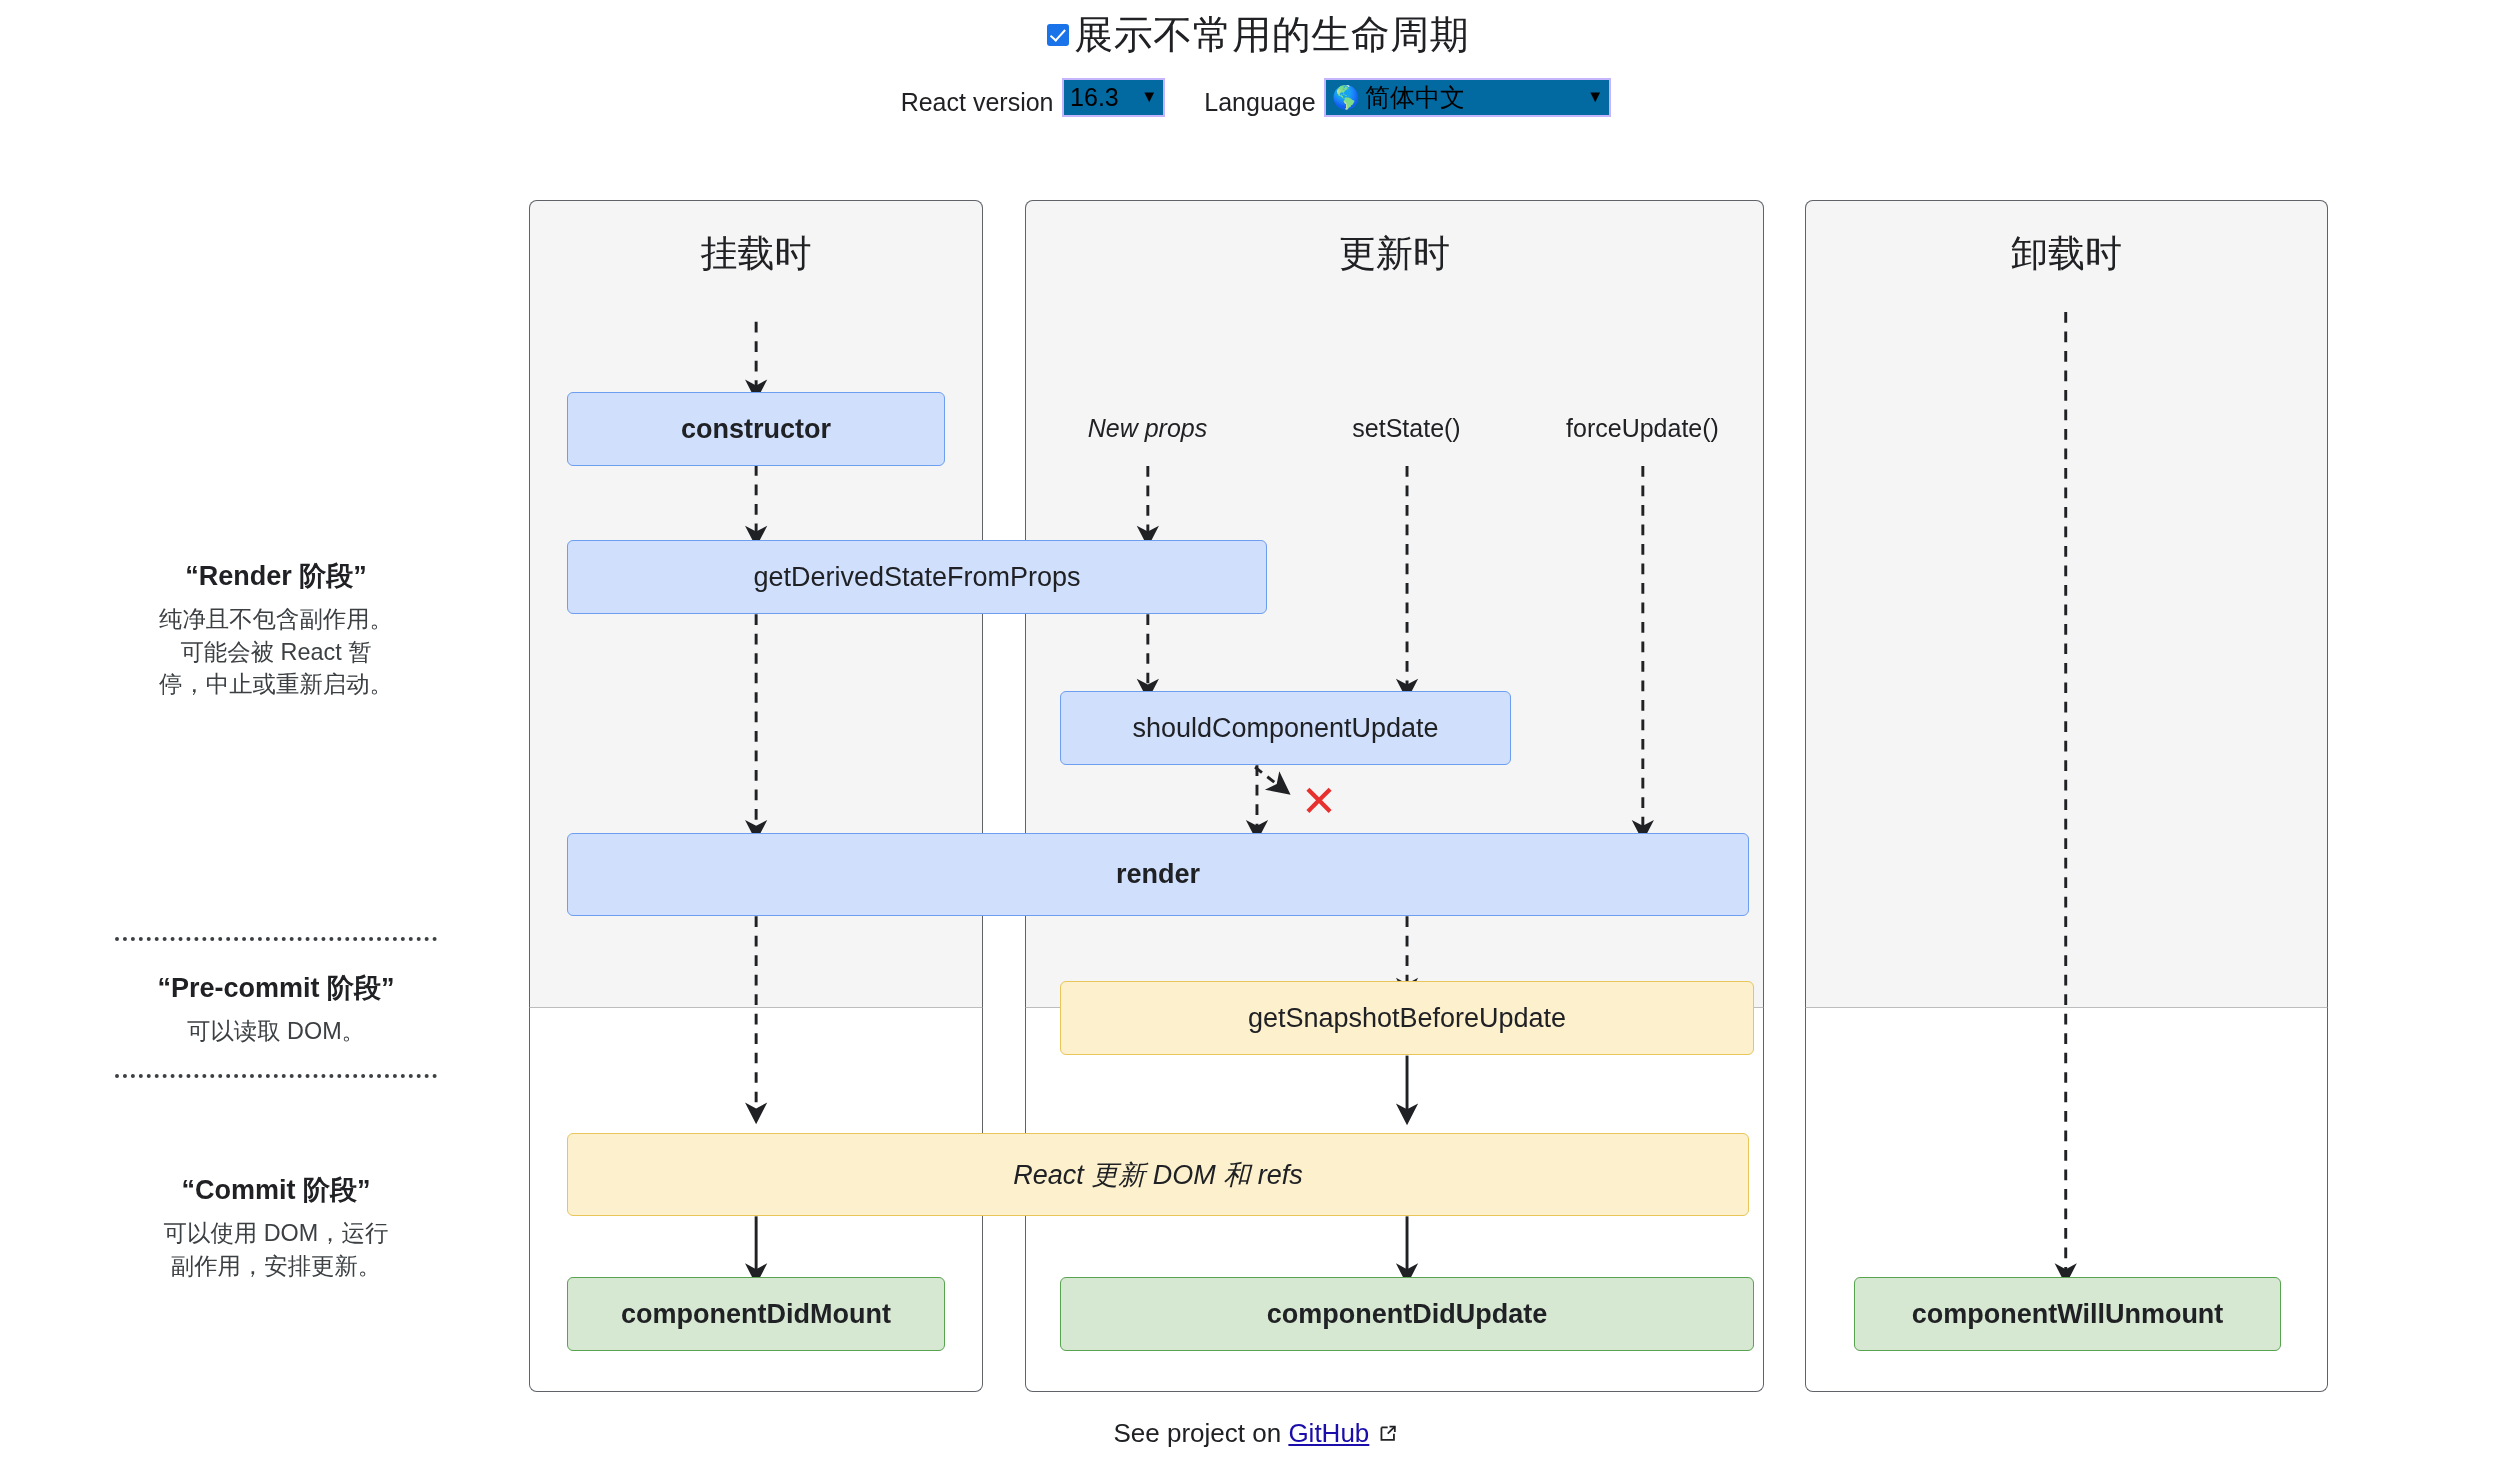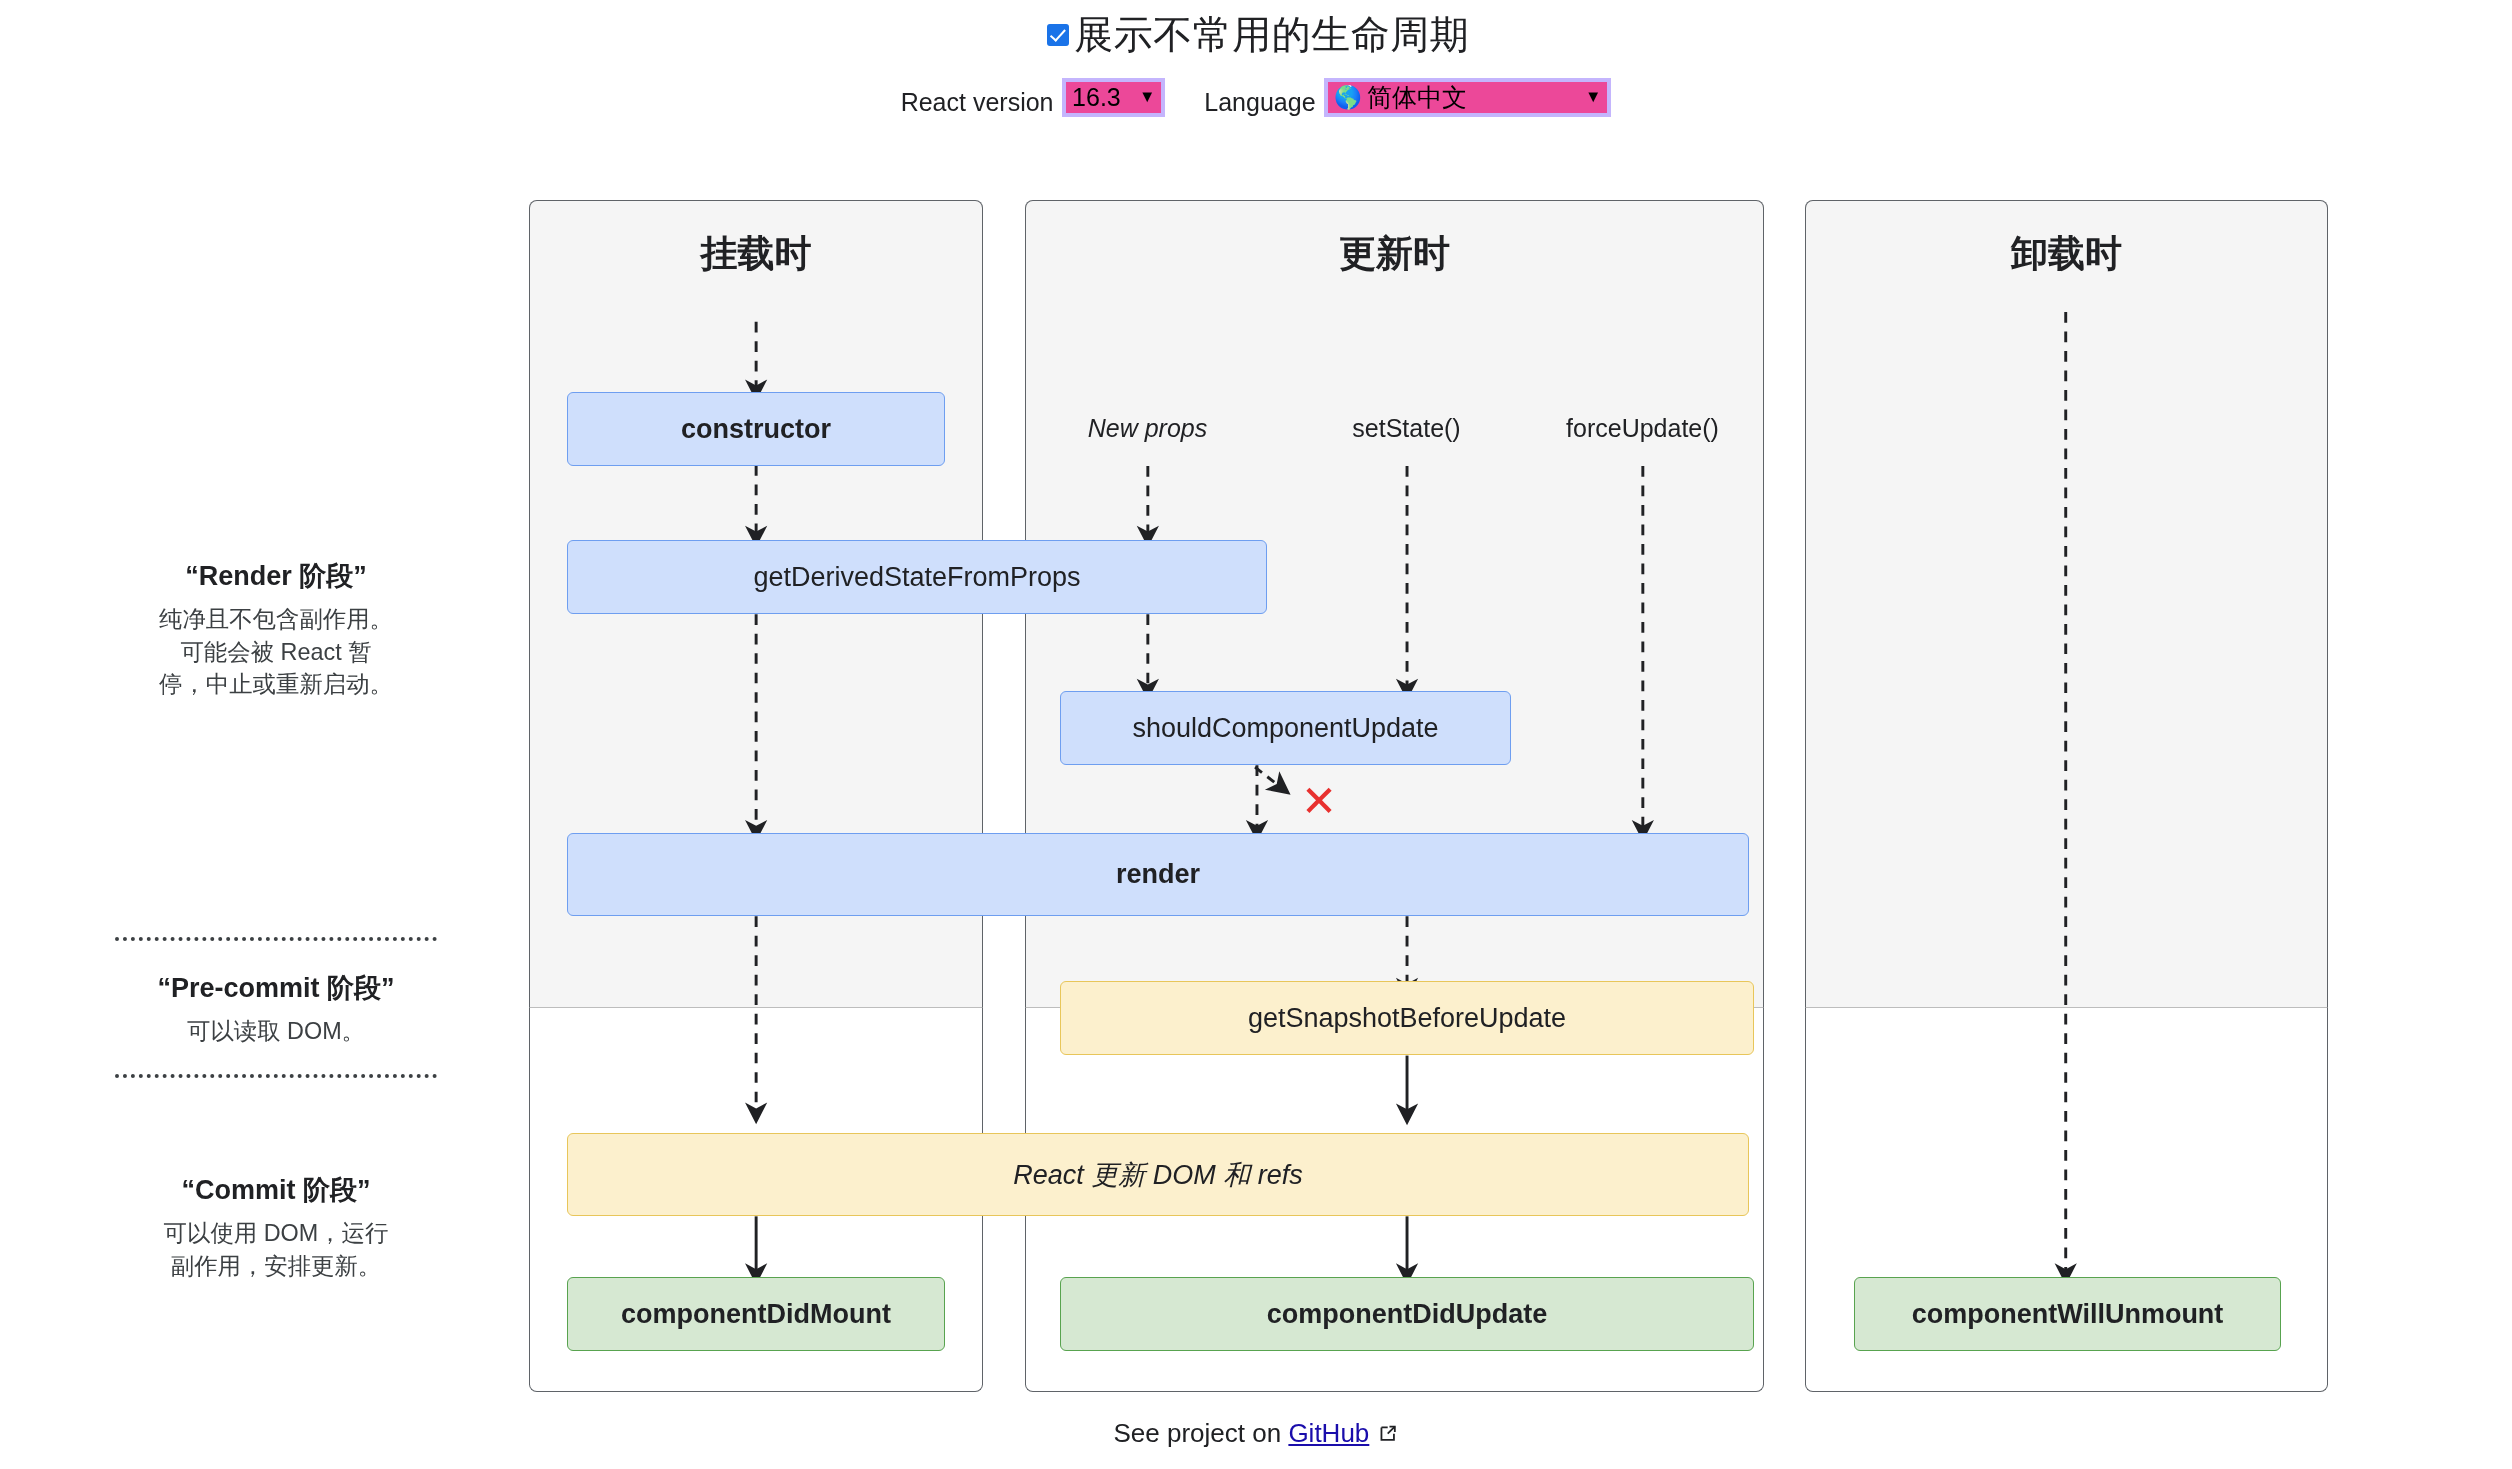--- a/index.html
+++ b/index.html
@@ -20,21 +20,21 @@
     background:#1a73e8;border-radius:2.9px;position:relative;cursor:pointer;flex:0 0 auto;
   }
   .title-row .cb::after{
     content:"";position:absolute;left:6.8px;top:1.9px;width:5.8px;height:12.7px;
     border:solid #fff;border-width:0 2.9px 2.9px 0;transform:rotate(42deg);
   }
   .title-text{font-size:39px;line-height:1.1;font-weight:400;color:#202124;letter-spacing:0.5px;}
   .controls{display:flex;align-items:flex-end;justify-content:center;margin-top:21.4px;font-size:25px;color:#202124;}
   .ctl-label{margin-right:8.8px;}
   .sel{
-    border:4px solid #c4b5fd;background:#ec4899;color:#000;
+    border:2px solid #c4b5fd;background:#0369a1;color:#000;
     font-family:"Liberation Sans","DejaVu Sans",sans-serif;
     font-size:25px;padding:1.9px 5.8px;height:39px;box-sizing:border-box;
     display:flex;align-items:center;cursor:pointer;position:relative;
   }
   .sel .caret{margin-left:9.7px;font-size:16.6px;line-height:1;}
   .sel-version{width:103px;justify-content:space-between;}
   .sel-lang{width:287px;margin-left:0;justify-content:space-between;}
   .ctl-gap{width:39px;}
   .globe{font-size:22.4px;margin-right:4.9px;}
   .sel-inner{display:flex;align-items:center;overflow:hidden;white-space:nowrap;}
@@ -47,21 +47,21 @@
     position:absolute;border:1.9px solid #5f6368;border-radius:7.8px;
     background:#f5f5f5;box-sizing:border-box;
   }
   .panel-white{
     position:absolute;background:#ffffff;box-sizing:border-box;
     border-left:1.9px solid #5f6368;border-right:1.9px solid #5f6368;
     border-bottom:1.9px solid #5f6368;border-top:1.9px solid #bdbdbd;
     border-radius:0 0 7.8px 7.8px;
   }
   .panel-title{
-    position:absolute;text-align:center;font-size:37px;color:#202124;font-weight:700;
+    position:absolute;text-align:center;font-size:37px;color:#202124;font-weight:400;
   }
 
   
   .nodebox{
     position:absolute;box-sizing:border-box;border-radius:6px;
     display:flex;align-items:center;justify-content:center;
     font-size:27px;color:#202124;
   }
   .blue{background:#cfdffc;border:1.9px solid #6e9ef0;}
   .yellow{background:#fcf0cd;border:1.9px solid #e8c65a;}

